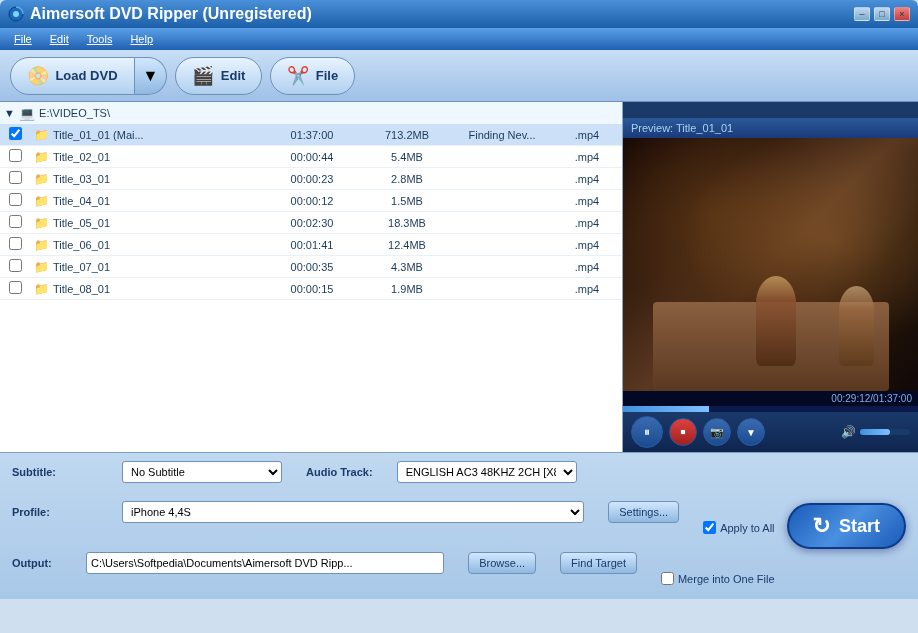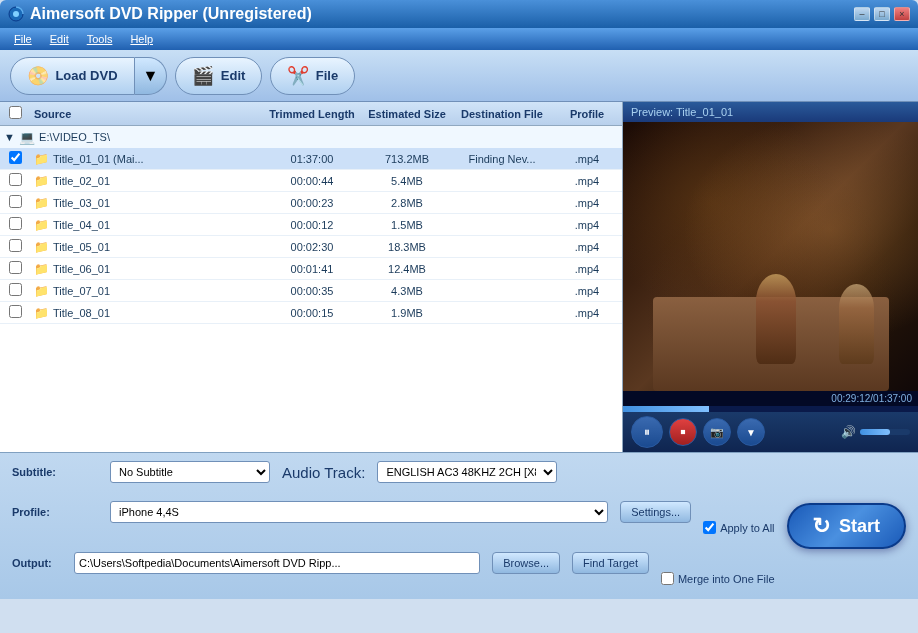--- a/index.html
+++ b/index.html
@@ -145,20 +145,21 @@
     
     .preview-panel {
       width: 295px;
       background: linear-gradient(to bottom, #1a3a6a, #0a1a4a);
       display: flex;
       flex-direction: column;
     }
     .preview-title {
       color: #a8d0f0; font-size: 11px; padding: 4px 8px;
       background: linear-gradient(to bottom, #2a5a9a, #1a3a7a);
+      margin-top: 16px;
     }
     .preview-video {
       flex: 1;
       background: #000;
       position: relative;
       overflow: hidden;
     }
     .video-scene {
       width: 100%;
       height: 100%;
@@ -239,21 +240,21 @@
     }
     .vol-bar { width: 60%; height: 100%; background: linear-gradient(to right, #4090e0, #80c0ff); border-radius: 3px; }
 
     
     .bottom-controls {
       background: linear-gradient(to bottom, #c0d8f0, #a8c8e8);
       padding: 8px 12px;
       border-top: 1px solid #80a0c0;
     }
     .ctrl-row {
-      display: flex; align-items: center; gap: 12px;
+      display: flex; align-items: center; gap: 24px;
       margin-bottom: 6px;
     }
     .ctrl-label { font-size: 11px; color: #1a3a6a; font-weight: bold; min-width: 50px; }
     .ctrl-select {
       border: 1px solid #7090b8;
       background: white;
       font-size: 11px;
       padding: 2px 4px;
       border-radius: 3px;
       height: 22px;
@@ -272,21 +273,21 @@
     }
     .ctrl-btn-small {
       background: linear-gradient(to bottom, #d0e8ff, #90b8e0);
       border: 1px solid #7090b8;
       border-radius: 4px;
       padding: 2px 10px;
       font-size: 11px; color: #1a3a6a;
       cursor: pointer; height: 22px;
     }
     .checkbox-area { display: flex; align-items: center; gap: 4px; font-size: 11px; color: #1a3a6a; margin-top: 32px; }
-    .audio-label { font-size: 15px; color: #1a3a6a; font-weight: normal; }
+    .audio-label { font-size: 11px; color: #1a3a6a; font-weight: bold; }
     .audio-select { border: 1px solid #7090b8; background: white; font-size: 11px; padding: 2px 4px; border-radius: 3px; height: 22px; width: 180px; }
 
     
     .start-btn {
       background: linear-gradient(135deg, #1a5ab8, #4a90e0, #1a5ab8);
       border: 2px solid #0a3a8a;
       border-radius: 30px;
       padding: 8px 24px;
       color: white; font-size: 18px; font-weight: bold;
       cursor: pointer;
@@ -346,30 +347,20 @@
     <span class="icon">✂️</span>
     <span>File</span>
   </div>
 
 </div>
 
 <div class="main-content">
 
   <div class="file-list-panel">
 
-    <div class="list-header">
-      <div class="col-check">
-        <input type="checkbox" style="">
-      </div>
-      <div class="col-source">Source</div>
-      <div class="col-trimmed">Trimmed Length</div>
-      <div class="col-estsize">Estimated Size</div>
-      <div class="col-dest">Destination File</div>
-      <div class="col-profile">Profile</div>
-    </div>
 
     <div class="folder-row">
       <span>▼</span>
       <span class="folder-icon">💻</span>
       <span>E:\VIDEO_TS\</span>
     </div>
 
     <div class="list-body">
 
       <div class="list-row selected">

